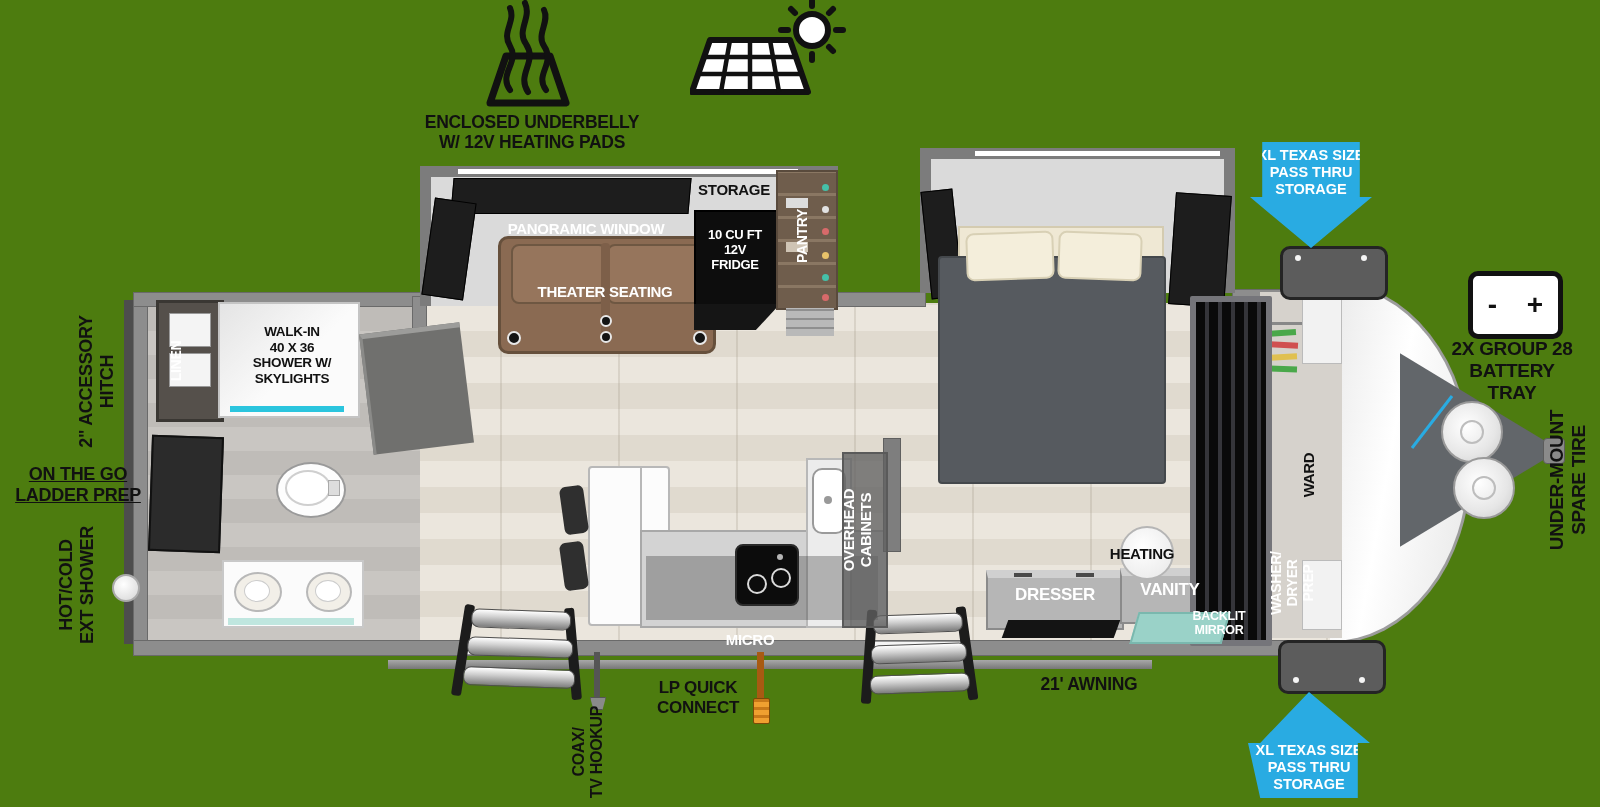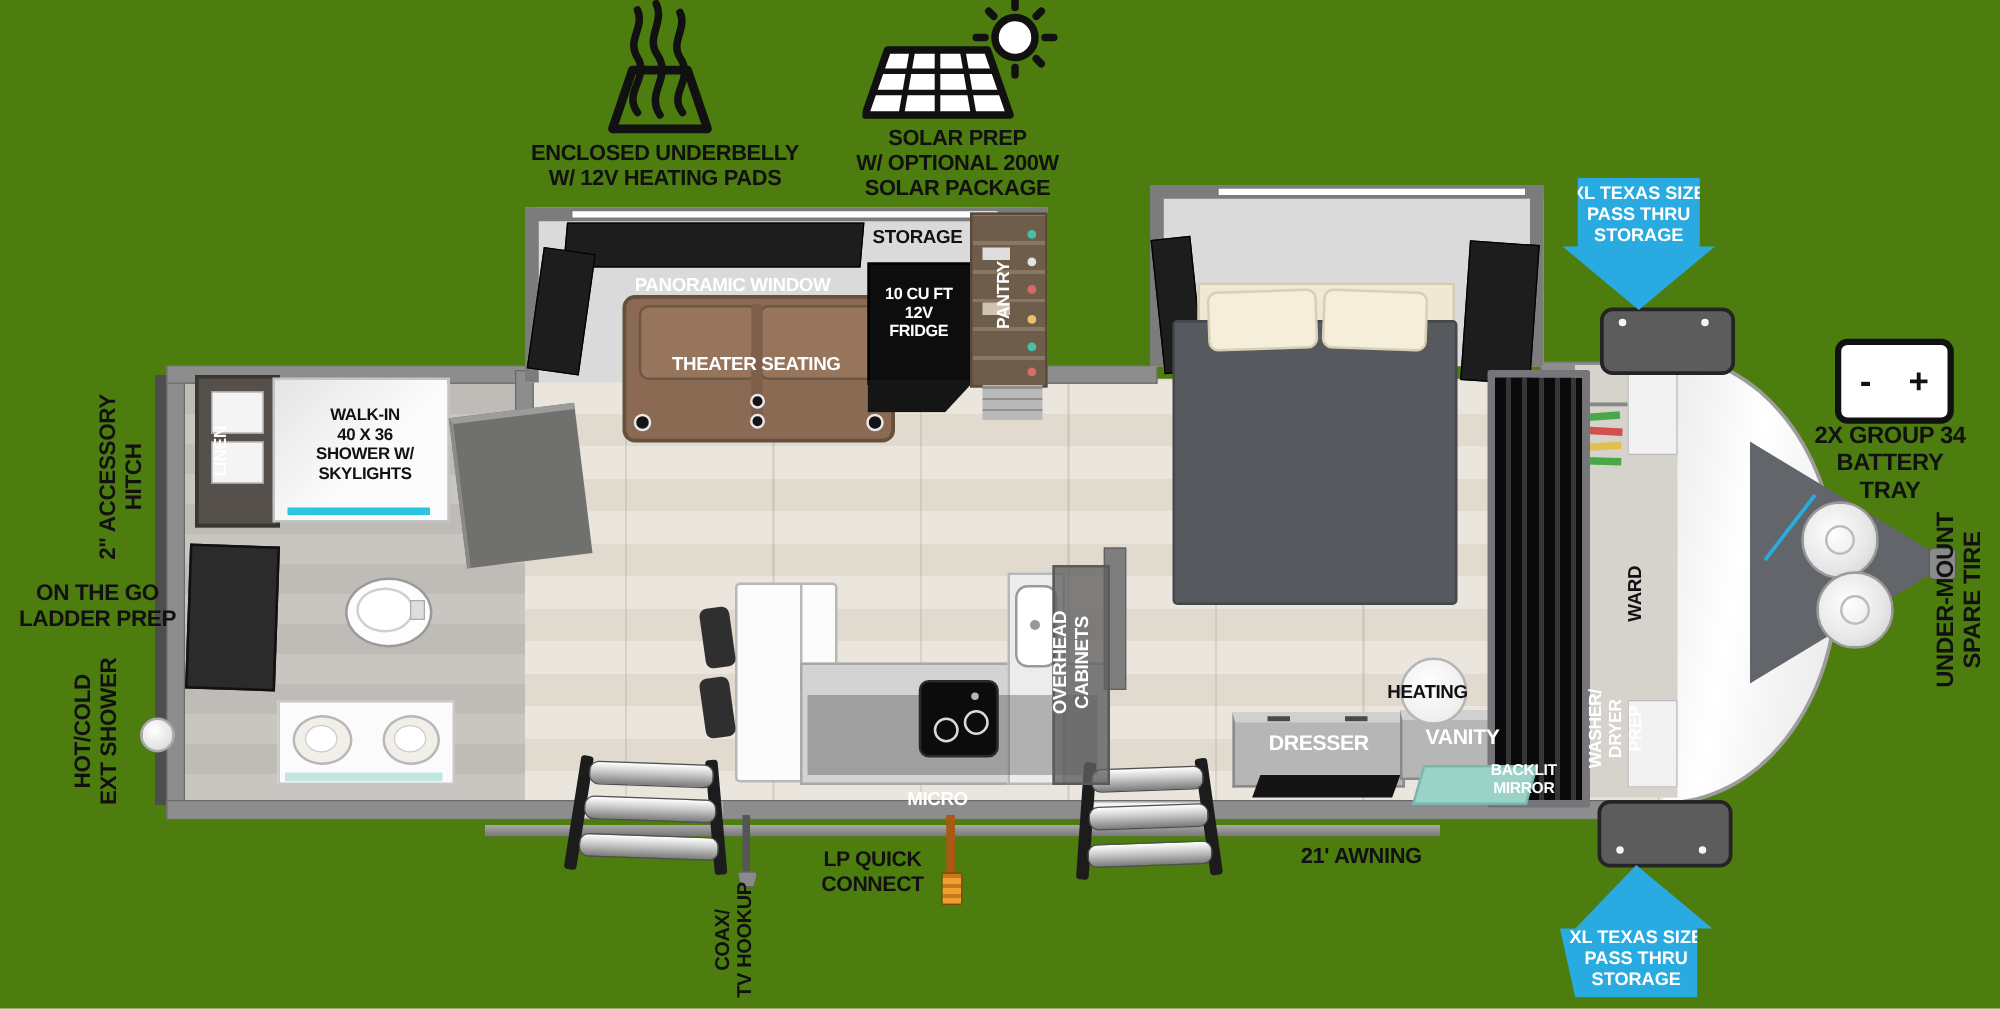--- a/index.html
+++ b/index.html
@@ -56,23 +56,20 @@
     </g>
     <path d="M20 40 L100 40 L118 92 L2 92 Z" fill="#fff" stroke="#111" stroke-width="6" stroke-linejoin="round"></path>
     <g stroke="#111" stroke-width="4.5">
       <line x1="40" y1="40" x2="31" y2="92"></line>
       <line x1="60" y1="40" x2="60" y2="92"></line>
       <line x1="80" y1="40" x2="89" y2="92"></line>
       <line x1="14" y1="57" x2="106" y2="57"></line>
       <line x1="8" y1="74" x2="112" y2="74"></line>
     </g>
   </svg>
-  <div class="lbl" style="left:616px;top:100px;width:300px;font-size:17.5px;">SOLAR PREP
-W/ OPTIONAL 200W
-SOLAR PACKAGE</div>
 
   <div class="floor-wood" style="left:146px;top:303px;width:1192px;height:340px;"></div>
   <div class="floor-gray" style="left:146px;top:303px;width:274px;height:340px;"></div>
 
   <div class="wall" style="left:133px;top:292px;width:13px;height:362px;"></div>
   <div class="abs" style="left:124px;top:300px;width:9px;height:344px;background:#4d4d4d;z-index:2;"></div>
   <div class="wall" style="left:133px;top:292px;width:292px;height:13px;"></div>
   <div class="wall" style="left:834px;top:292px;width:90px;height:13px;"></div>
   <div class="wall" style="left:1232px;top:289px;width:104px;height:13px;"></div>
   <div class="wall" style="left:133px;top:640px;width:1210px;height:14px;"></div>
@@ -228,21 +225,21 @@
   <div class="abs" style="left:1453px;top:457px;width:58px;height:58px;border-radius:50%;z-index:4;
        background:radial-gradient(circle at 40% 40%,#ffffff,#e6e6e6 60%,#c9c9c9);border:2px solid #9a9a9a;">
     <div class="dot" style="left:17px;top:17px;width:20px;height:20px;border:2px solid #bdbdbd;"></div>
   </div>
 
   <div class="abs" style="left:1468px;top:271px;width:85px;height:58px;border:5px solid #111;border-radius:10px;background:#fff;z-index:6;
        display:flex;align-items:center;justify-content:space-around;font-weight:bold;font-size:28px;color:#111;">
     <span>-</span>
     <span>+</span>
   </div>
-  <div class="lbl" style="left:1428px;top:338px;width:168px;font-size:19px;">2X GROUP 34
+  <div class="lbl" style="left:1428px;top:338px;width:168px;font-size:19px;">2X GROUP 28
 BATTERY
 TRAY</div>
   <svg class="abs" style="left:0;top:0;z-index:6;pointer-events:none;" width="1600" height="807">
     <line x1="1452" y1="396" x2="1412" y2="448" stroke="#29ABE2" stroke-width="3"></line>
   </svg>
 
   <div class="vtext" style="left:1546px;top:568px;width:176px;font-size:19px;">UNDER-MOUNT
 SPARE TIRE</div>
 
   <div class="ptdoor" style="left:1280px;top:246px;width:102px;height:48px;">
@@ -262,21 +259,21 @@
   </div>
   <div class="arrow" style="left:1248px;top:692px;width:122px;height:106px;background:#29ABE2;
               clip-path:polygon(50% 0,100% 48%,90% 48%,90% 100%,10% 100%,0 48%,10% 48%);">
     <div class="atext" style="padding-top:50px;">XL TEXAS SIZE
 PASS THRU
 STORAGE</div>
   </div>
 
   <div class="vtext" style="left:76px;top:465px;width:167px;font-size:18px;">2" ACCESSORY
 HITCH</div>
-  <div class="lbl" style="left:0px;top:464px;width:156px;font-size:18px;">ON THE GO
+  <div class="lbl" style="left:0px;top:464px;width:156px;font-size:18px;text-decoration:underline;">ON THE GO
 LADDER PREP</div>
   <div class="vtext" style="left:56px;top:658px;width:146px;font-size:18px;">HOT/COLD
 EXT SHOWER</div>
   <div class="abs" style="left:112px;top:574px;width:24px;height:24px;border-radius:50%;z-index:3;
        background:radial-gradient(circle at 40% 35%,#ffffff,#d5d5d5);border:2px solid #aaa;"></div>
 
   <div class="abs" style="left:388px;top:660px;width:764px;height:9px;background:linear-gradient(180deg,#a8a8a8,#777);z-index:1;"></div>
   <div class="lbl" style="left:1014px;top:674px;width:150px;font-size:17.5px;">21' AWNING</div>
 
   <div class="abs" style="left:594px;top:652px;width:6px;height:46px;background:#555;border-radius:0 0 3px 3px;z-index:3;"></div>

